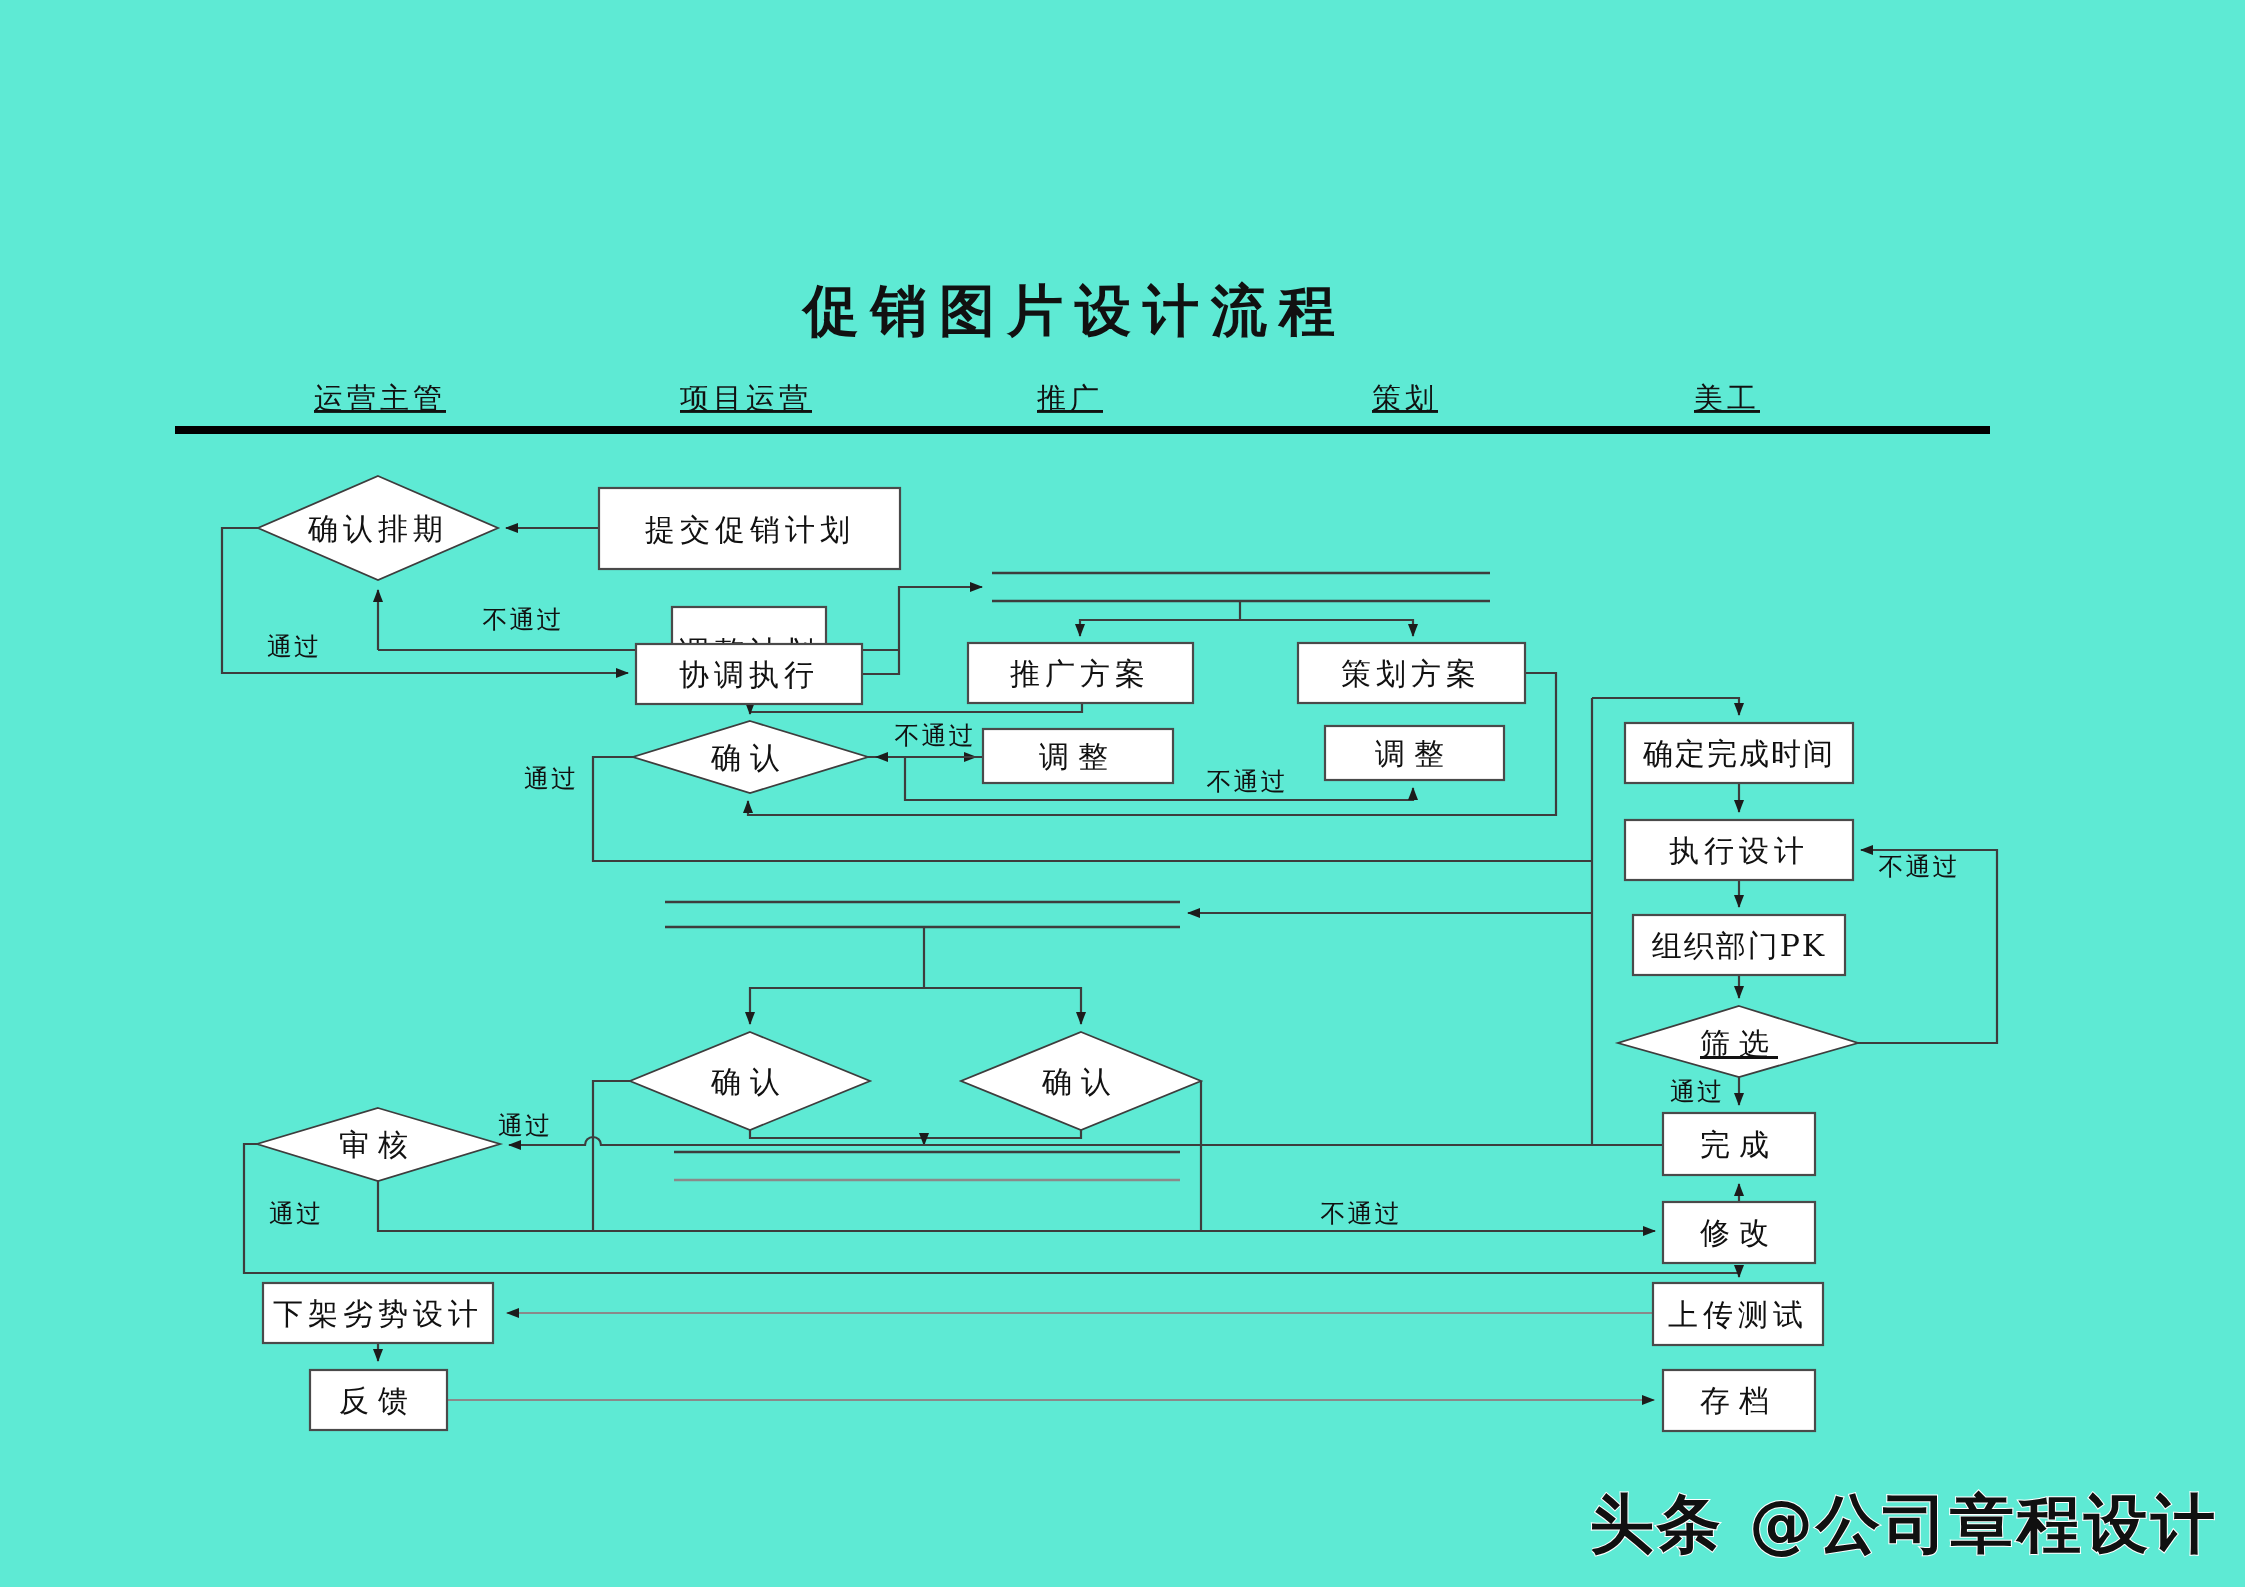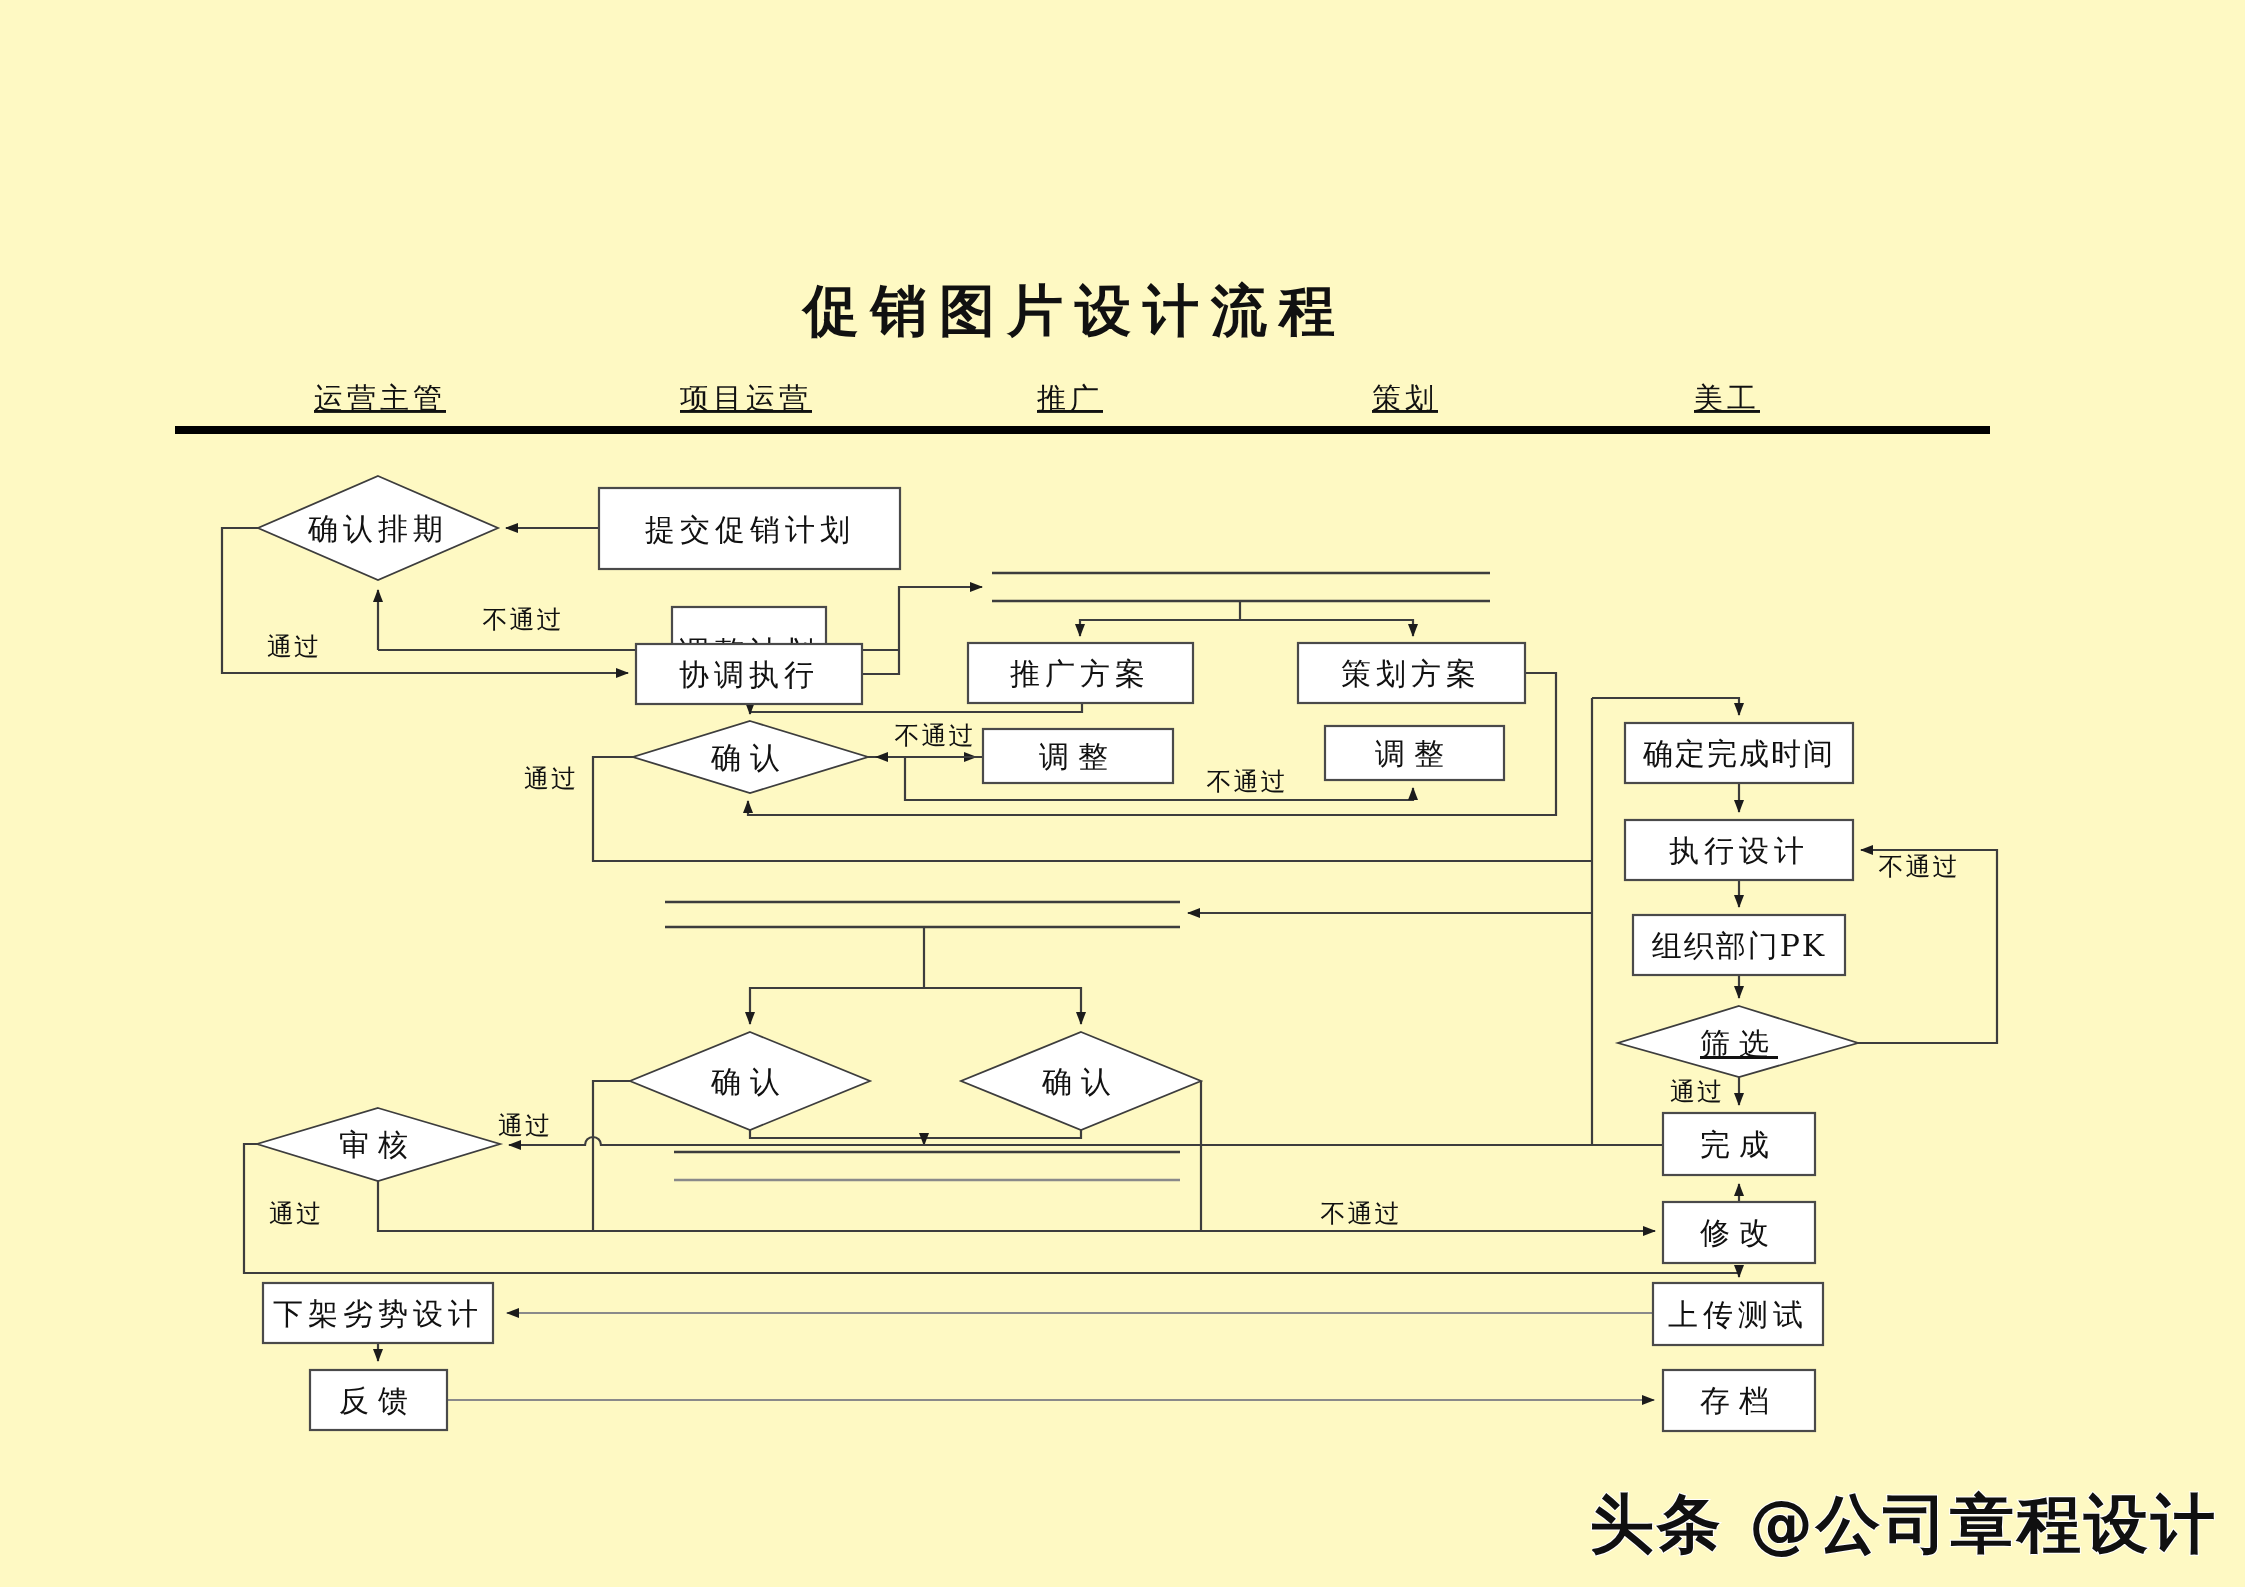--- a/index.html
+++ b/index.html
@@ -1,16 +1,16 @@
 <!DOCTYPE html>
 <html><head>
 <meta charset="utf-8">
 <style>
   html,body{margin:0;padding:0;background:#ffffff;}
-  .page{position:relative;width:2245px;height:1587px;background:#fef9c3;overflow:hidden;}
+  .page{position:relative;width:2245px;height:1587px;background:#5eead4;overflow:hidden;}
   svg{display:block;}
   text{fill:#111;font-family:"DejaVu Serif","Liberation Serif",serif;}
   .title-text{font-size:56px;font-weight:bold;letter-spacing:12px;}
   .lane-text{font-size:29px;letter-spacing:4px;text-decoration:underline;}
   .node-text{font-size:30px;letter-spacing:5px;}
   .node-text.sp8{letter-spacing:9px;}
   .node-text.sp2{letter-spacing:2px;}
   .node-text.underlined{text-decoration:underline;}
   .edge-label{font-size:25px;letter-spacing:2px;}
   .shape{fill:#ffffff;stroke:#4a4a4a;stroke-width:2.2px;}

